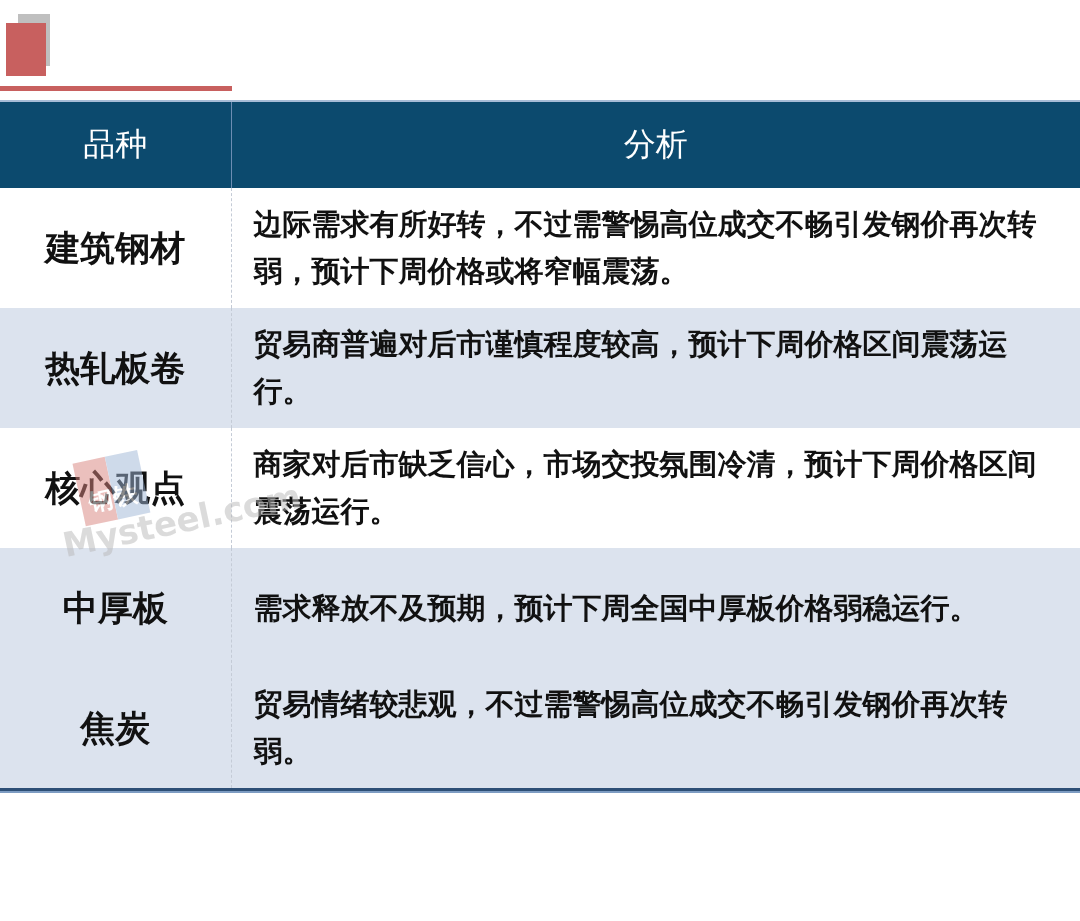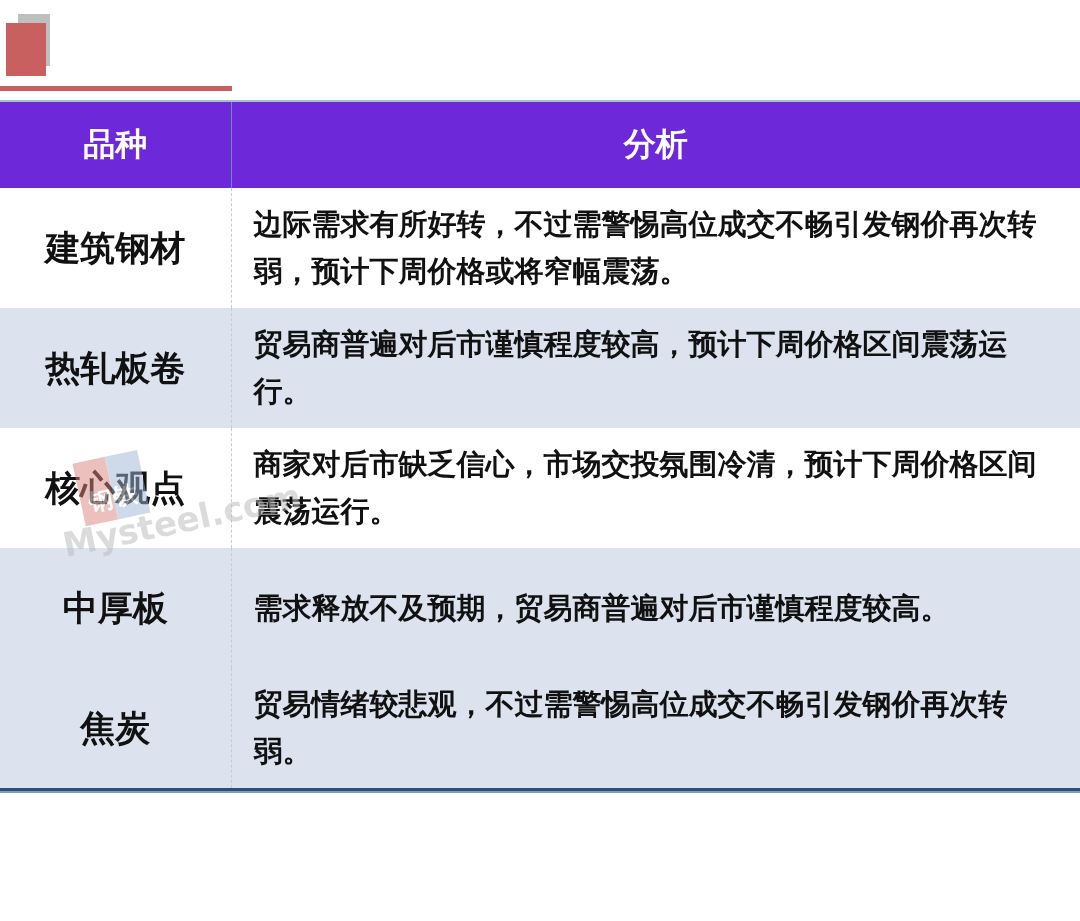--- a/index.html
+++ b/index.html
@@ -71,23 +71,23 @@
   .tbl {
     width: 1080px;
     border-collapse: collapse;
     table-layout: fixed;
     position: relative;
   }
   .tbl col.c-kind { width: 231px; }
   .tbl col.c-analysis { width: 849px; }
 
   .tbl thead th {
-    background: #6d28d9;
+    background: #0c4a6e;
     color: #ffffff;
-    font-weight: bold;
+    font-weight: normal;
     font-size: 32px;
     height: 86px;
     padding: 0;
     text-align: center;
     vertical-align: middle;
     border-top: 2px solid #a8bcd6;
   }
   .tbl thead th.th-kind {
     border-right: 1px solid #6d8db3;
   }
@@ -206,21 +206,21 @@
       <tr class="row-even">
         <td class="kind-cell">热轧板卷</td>
         <td class="analysis-cell">贸易商普遍对后市谨慎程度较高，预计下周价格区间震荡运行。</td>
       </tr>
       <tr class="row-odd">
         <td class="kind-cell">核心观点</td>
         <td class="analysis-cell">商家对后市缺乏信心，市场交投氛围冷清，预计下周价格区间震荡运行。</td>
       </tr>
       <tr class="row-even">
         <td class="kind-cell">中厚板</td>
-        <td class="analysis-cell">需求释放不及预期，贸易商普遍对后市谨慎程度较高。</td>
+        <td class="analysis-cell">需求释放不及预期，预计下周全国中厚板价格弱稳运行。</td>
       </tr>
       <tr class="row-even">
         <td class="kind-cell">焦炭</td>
         <td class="analysis-cell">贸易情绪较悲观，不过需警惕高位成交不畅引发钢价再次转弱。</td>
       </tr>
     </tbody>
 </table>
 
 <div class="watermark">
   <div class="wm-logo">

